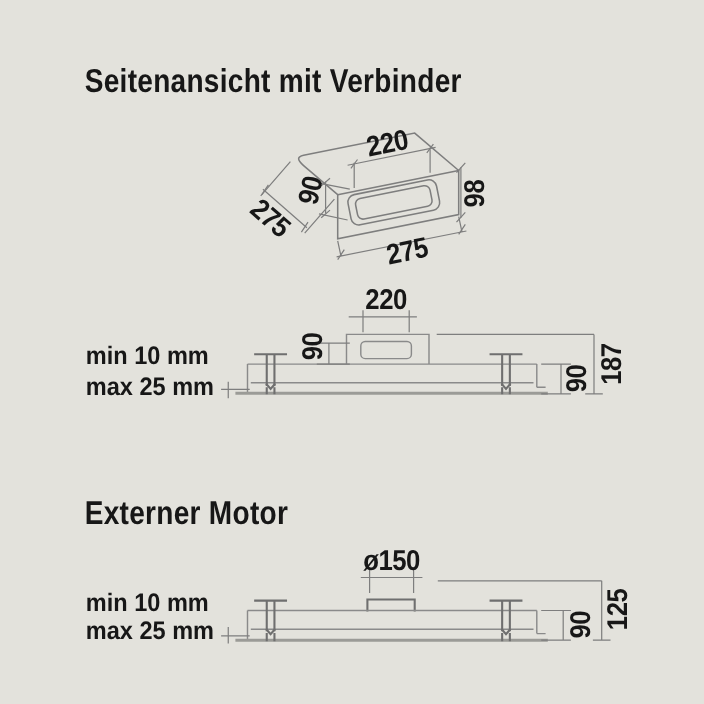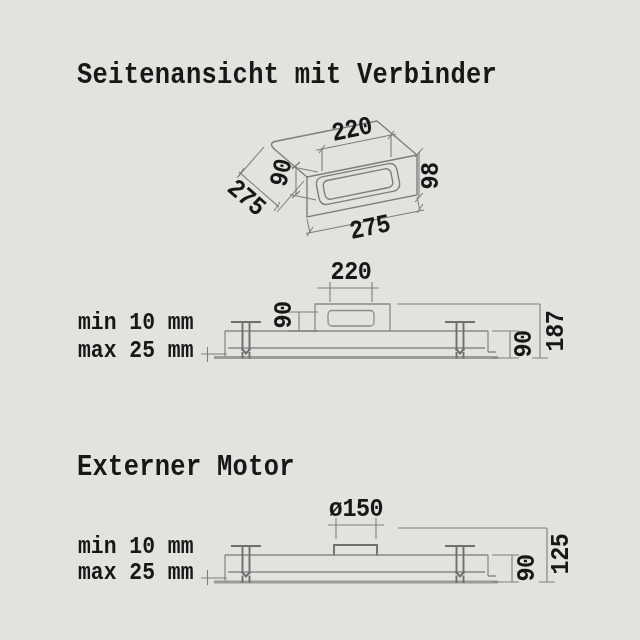--- a/index.html
+++ b/index.html
@@ -1,17 +1,17 @@
 <!DOCTYPE html>
 <html><head>
 <meta charset="utf-8">
 <style>
   html,body{margin:0;padding:0;}
   body{width:640px;height:640px;background:#e3e2dc;font-family:"Liberation Sans",sans-serif;}
-  .canvas{position:relative;width:640px;height:640px;overflow:hidden;background:#e3e2dc;font-family:Liberation Mono, monospace;}
+  .canvas{position:relative;width:640px;height:640px;overflow:hidden;background:#e3e2dc;}
   svg.art{position:absolute;left:0;top:0;}
   .title{position:absolute;font-weight:bold;font-size:30px;line-height:1;color:#171717;
          transform:scaleX(0.85);transform-origin:left top;white-space:nowrap;letter-spacing:.3px;}
   .note{position:absolute;font-weight:bold;font-size:23px;line-height:1;color:#171717;
         transform:scaleX(0.93);transform-origin:left top;white-space:nowrap;}
   .dim{position:absolute;font-weight:bold;font-size:26px;line-height:1;color:#171717;white-space:nowrap;
        transform:translate(-50%,-50%) rotate(var(--r,0deg)) scaleX(0.9);letter-spacing:-0.5px;}
   .stroke{stroke:#7e7e7e;stroke-width:1.4;fill:none;stroke-linecap:round;}
   .stroke2{stroke:#8a8a8a;stroke-width:1.3;fill:none;}
   .dark{stroke:#6f6f6f;stroke-width:1.9;fill:none;stroke-linecap:square;}

